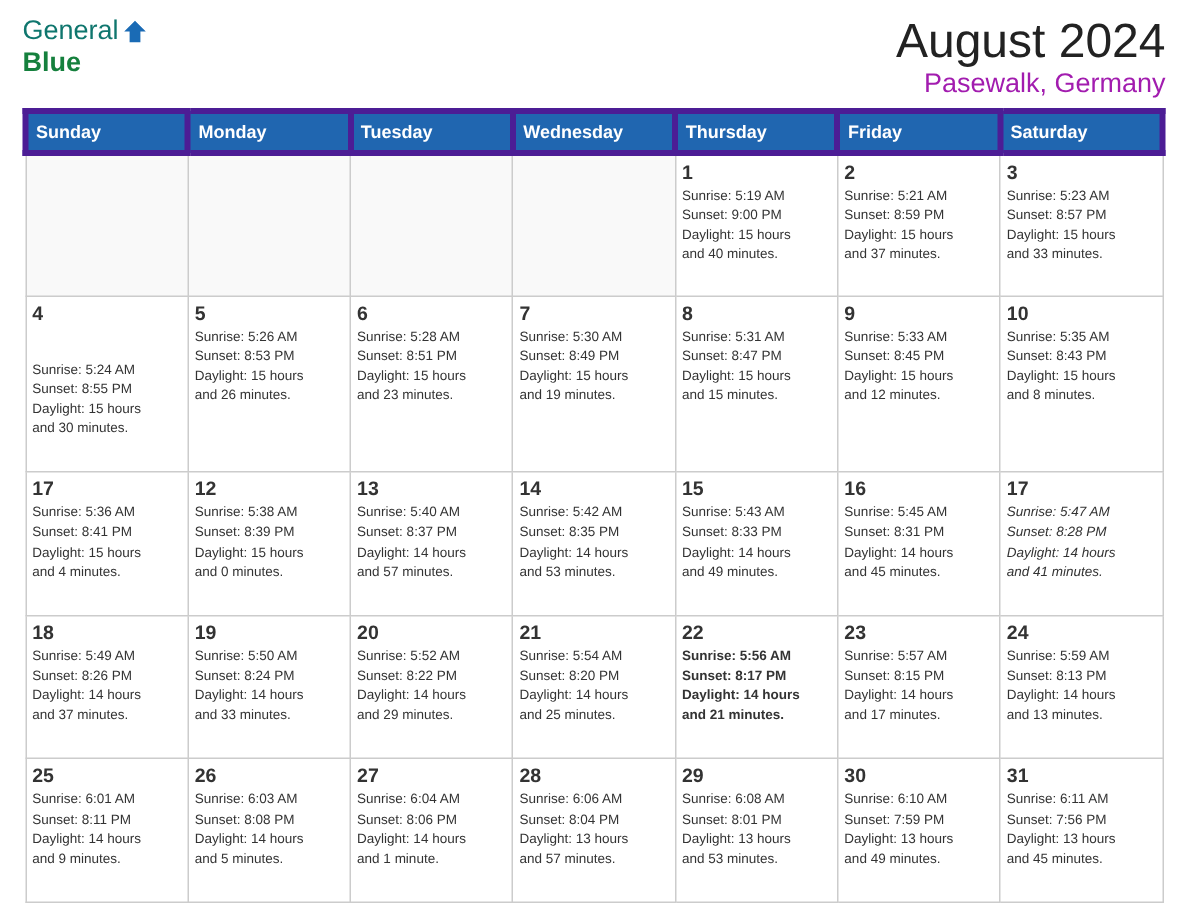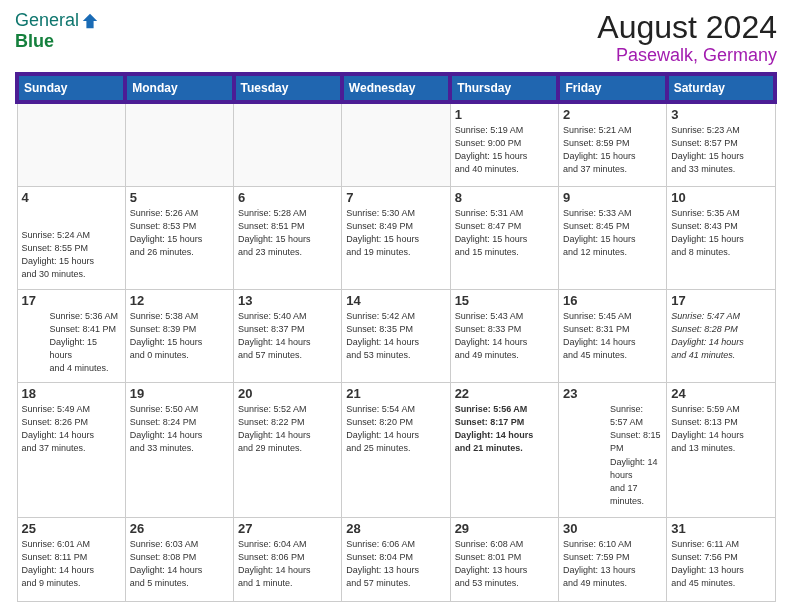--- a/index.html
+++ b/index.html
@@ -207,21 +207,21 @@
             <span class="day-number">10</span>
             <div class="day-info" style="white-space: pre-line;">Sunrise: 5:35 AM
 Sunset: 8:43 PM
 Daylight: 15 hours
 and 8 minutes.</div>
           </td>
         </tr>
         <tr>
           <td>
             <span class="day-number">17</span>
-            <div class="day-info" style="white-space: pre-line; margin-left: 28px;">Sunrise: 5:36 AM
+            <div class="day-info" style="white-space: pre-line;">Sunrise: 5:36 AM
 Sunset: 8:41 PM
 Daylight: 15 hours
 and 4 minutes.</div>
           </td>
           <td>
             <span class="day-number">12</span>
             <div class="day-info" style="white-space: pre-line;">Sunrise: 5:38 AM
 Sunset: 8:39 PM
 Daylight: 15 hours
 and 0 minutes.</div>
@@ -293,21 +293,21 @@
           </td>
           <td>
             <span class="day-number">22</span>
             <div class="day-info" style="white-space: pre-line; font-weight: bold;">Sunrise: 5:56 AM
 Sunset: 8:17 PM
 Daylight: 14 hours
 and 21 minutes.</div>
           </td>
           <td>
             <span class="day-number">23</span>
-            <div class="day-info" style="white-space: pre-line; margin-left: 47px;">Sunrise: 5:57 AM
+            <div class="day-info" style="white-space: pre-line;">Sunrise: 5:57 AM
 Sunset: 8:15 PM
 Daylight: 14 hours
 and 17 minutes.</div>
           </td>
           <td>
             <span class="day-number">24</span>
             <div class="day-info" style="white-space: pre-line;">Sunrise: 5:59 AM
 Sunset: 8:13 PM
 Daylight: 14 hours
 and 13 minutes.</div>

